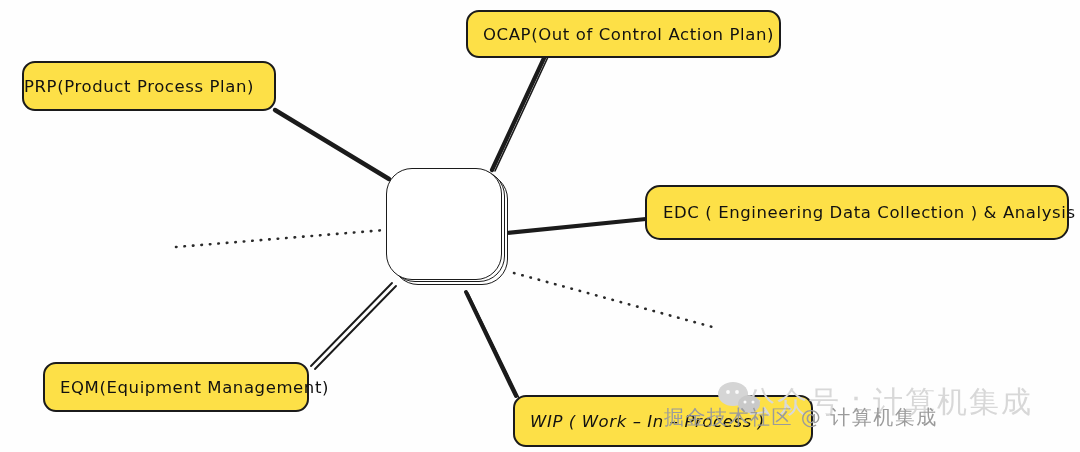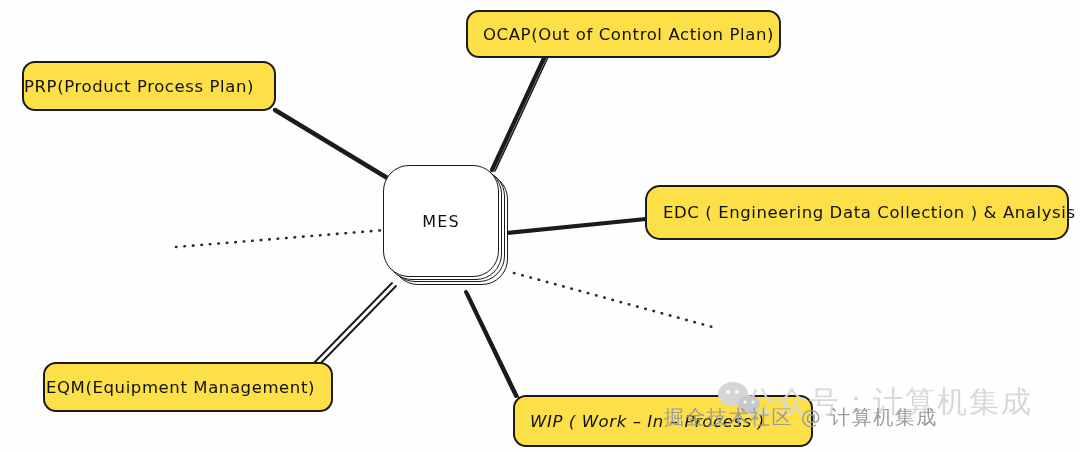--- a/index.html
+++ b/index.html
@@ -57,23 +57,23 @@
     border-radius: 15px;
     padding-left: 16px;
   }
   #node-wip {
     left: 513px; top: 395px; width: 300px; height: 52px;
     border-radius: 13px;
     padding-left: 15px;
     font-style: italic;
   }
   #node-eqm {
-    left: 43px; top: 362px; width: 290px; height: 50px;
+    left: 43px; top: 362px; width: 266px; height: 50px;
     border-radius: 13px;
-    padding-left: 1px;
+    padding-left: 15px;
   }
 
   
   #node-mes-wrap {
     position: absolute;
     left: 383px; top: 165px;
     width: 130px; height: 126px;
     z-index: 6;
   }
   .mes-layer {
@@ -167,23 +167,20 @@
   </div>
 
   <div class="node" id="node-eqm">
     <span class="node-label">EQM(Equipment Management)</span>
   </div>
 
   <div id="node-mes-wrap">
     <div class="mes-layer mes-l3"></div>
     <div class="mes-layer mes-l2"></div>
     <div class="mes-layer mes-l1"></div>
-    <div class="mes-layer mes-face">
-      <span id="mes-text">MES</span>
-    </div>
   </div>
 
   <div class="wm" id="wm-back">公众号：计算机集成</div>
 
   <svg id="wm-wechat" viewBox="0 0 46 32" xmlns="http://www.w3.org/2000/svg">
     <ellipse cx="17" cy="12" rx="15" ry="12" fill="#d5d5d5"></ellipse>
     <ellipse cx="33" cy="22" rx="11" ry="9" fill="#c9c9c9"></ellipse>
     <circle cx="12" cy="10" r="1.9" fill="#fbfbfb"></circle>
     <circle cx="21" cy="10" r="1.9" fill="#fbfbfb"></circle>
     <circle cx="29" cy="20" r="1.5" fill="#fbfbfb"></circle>

